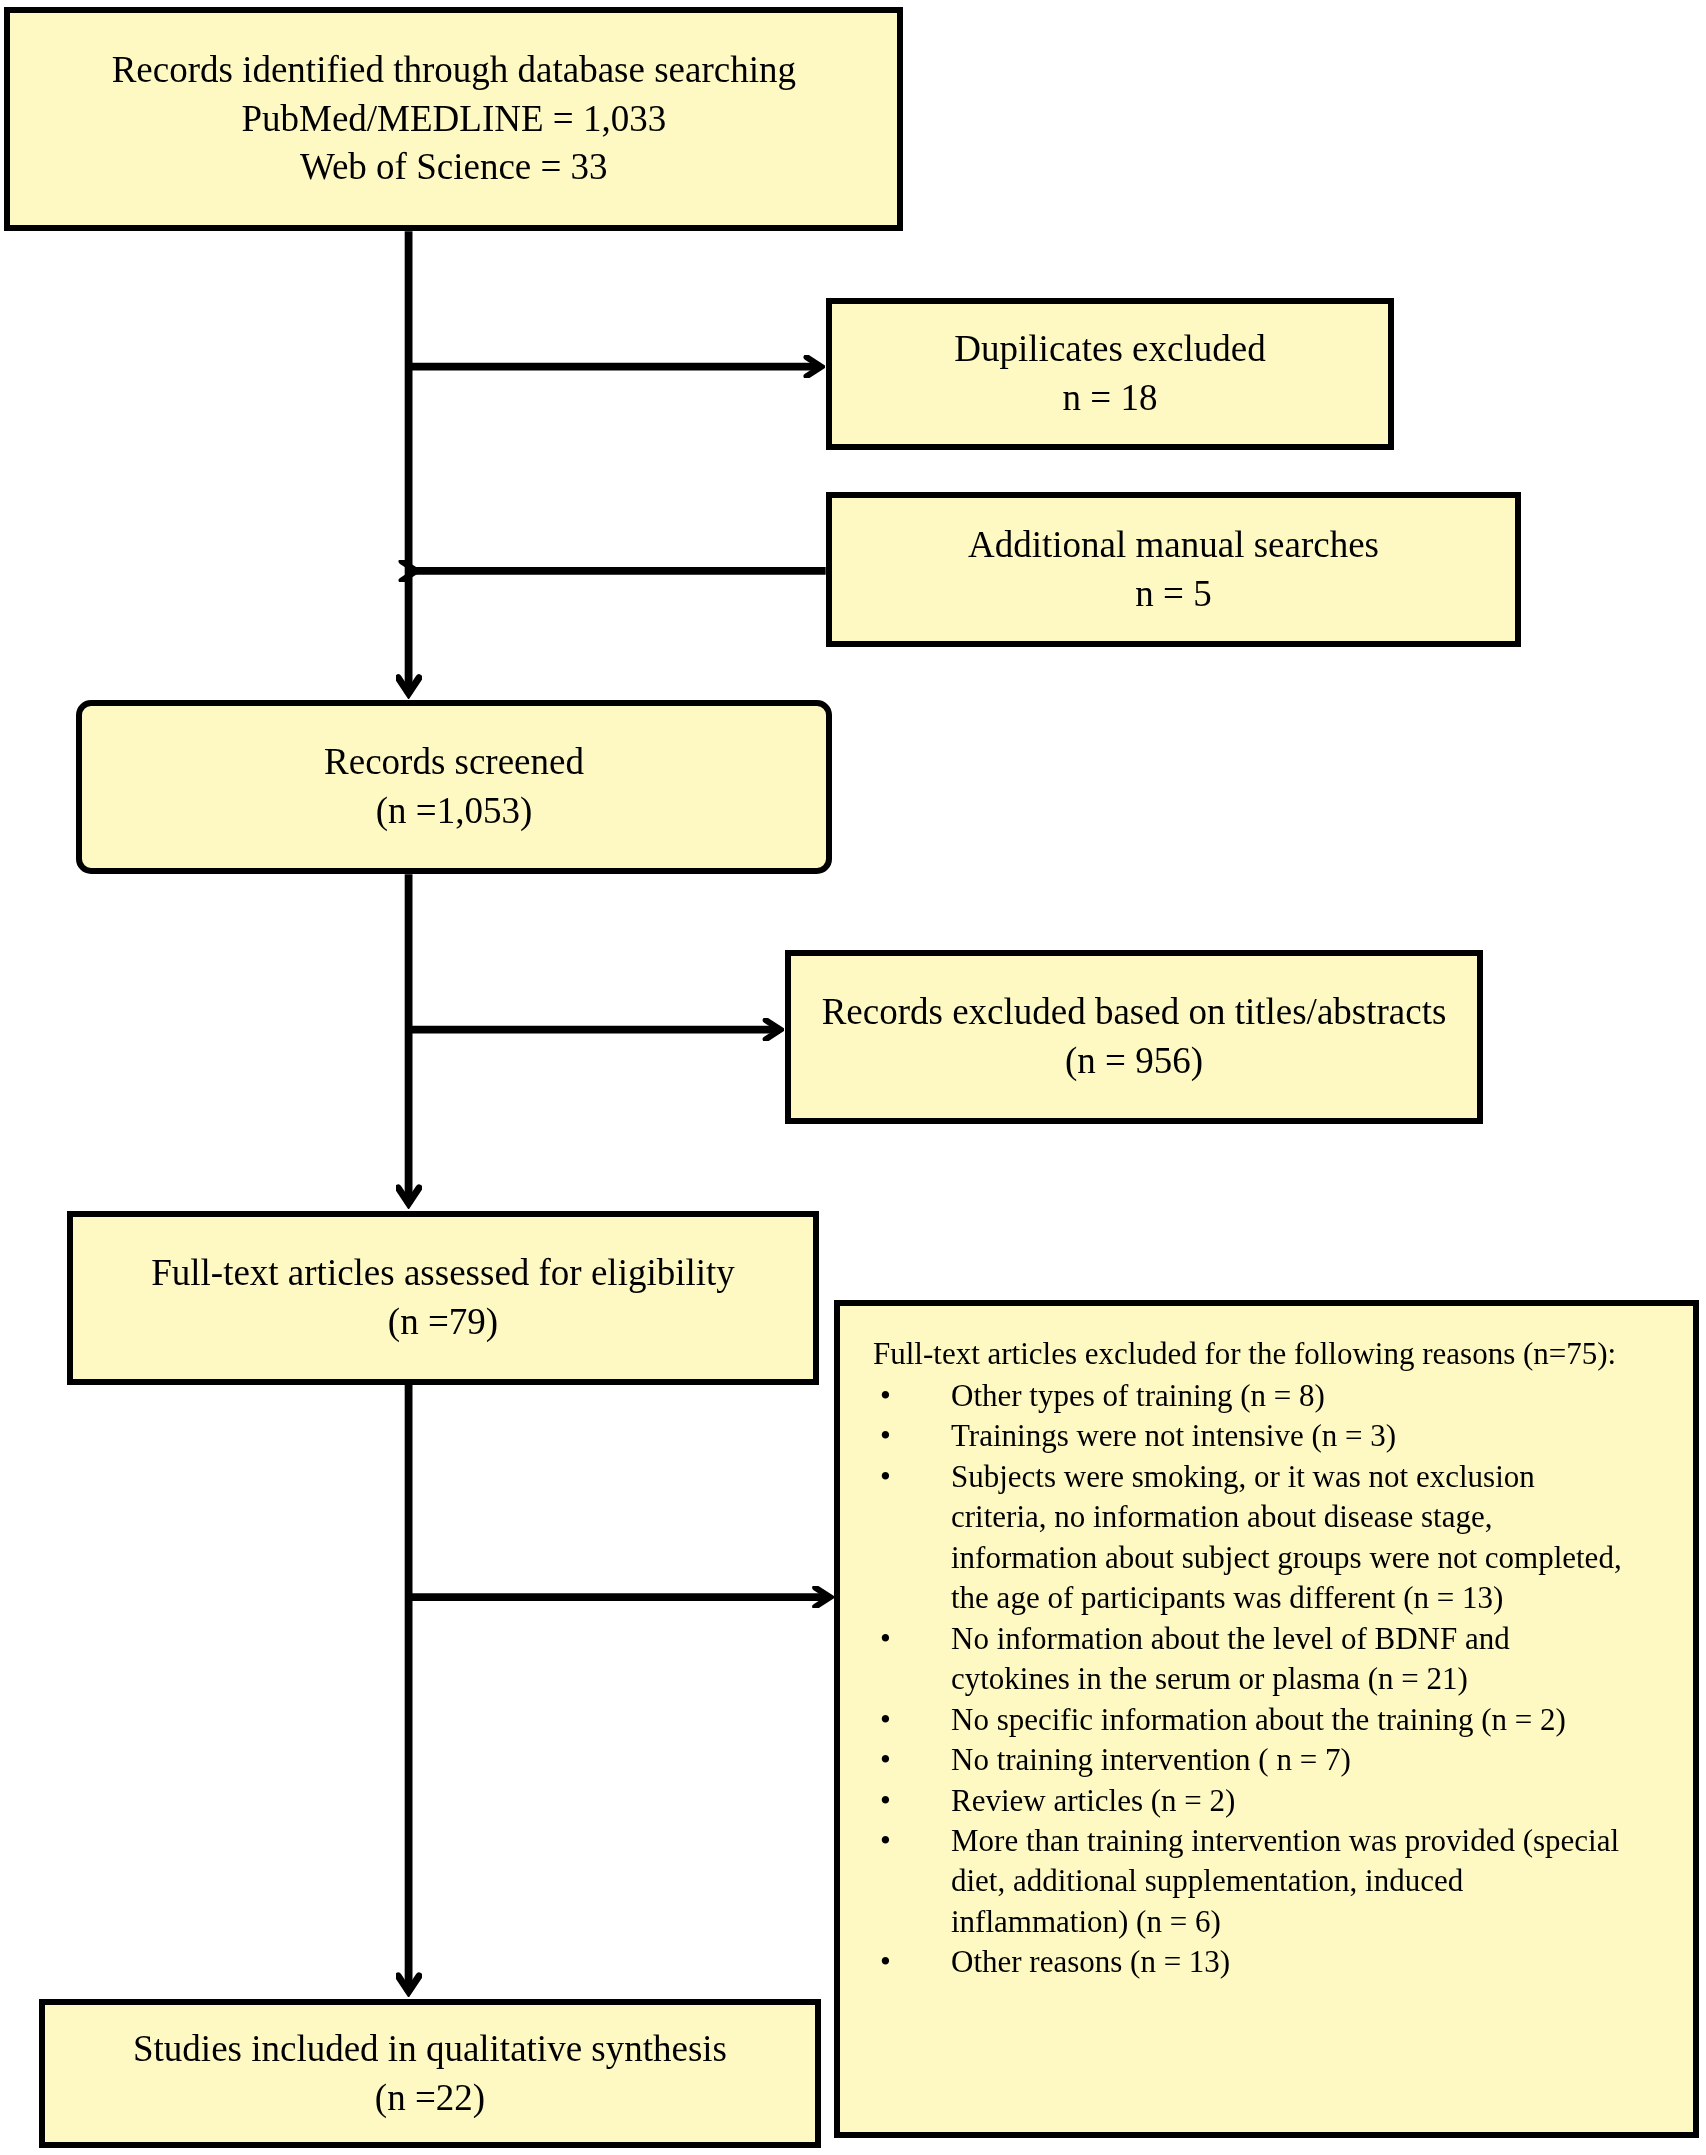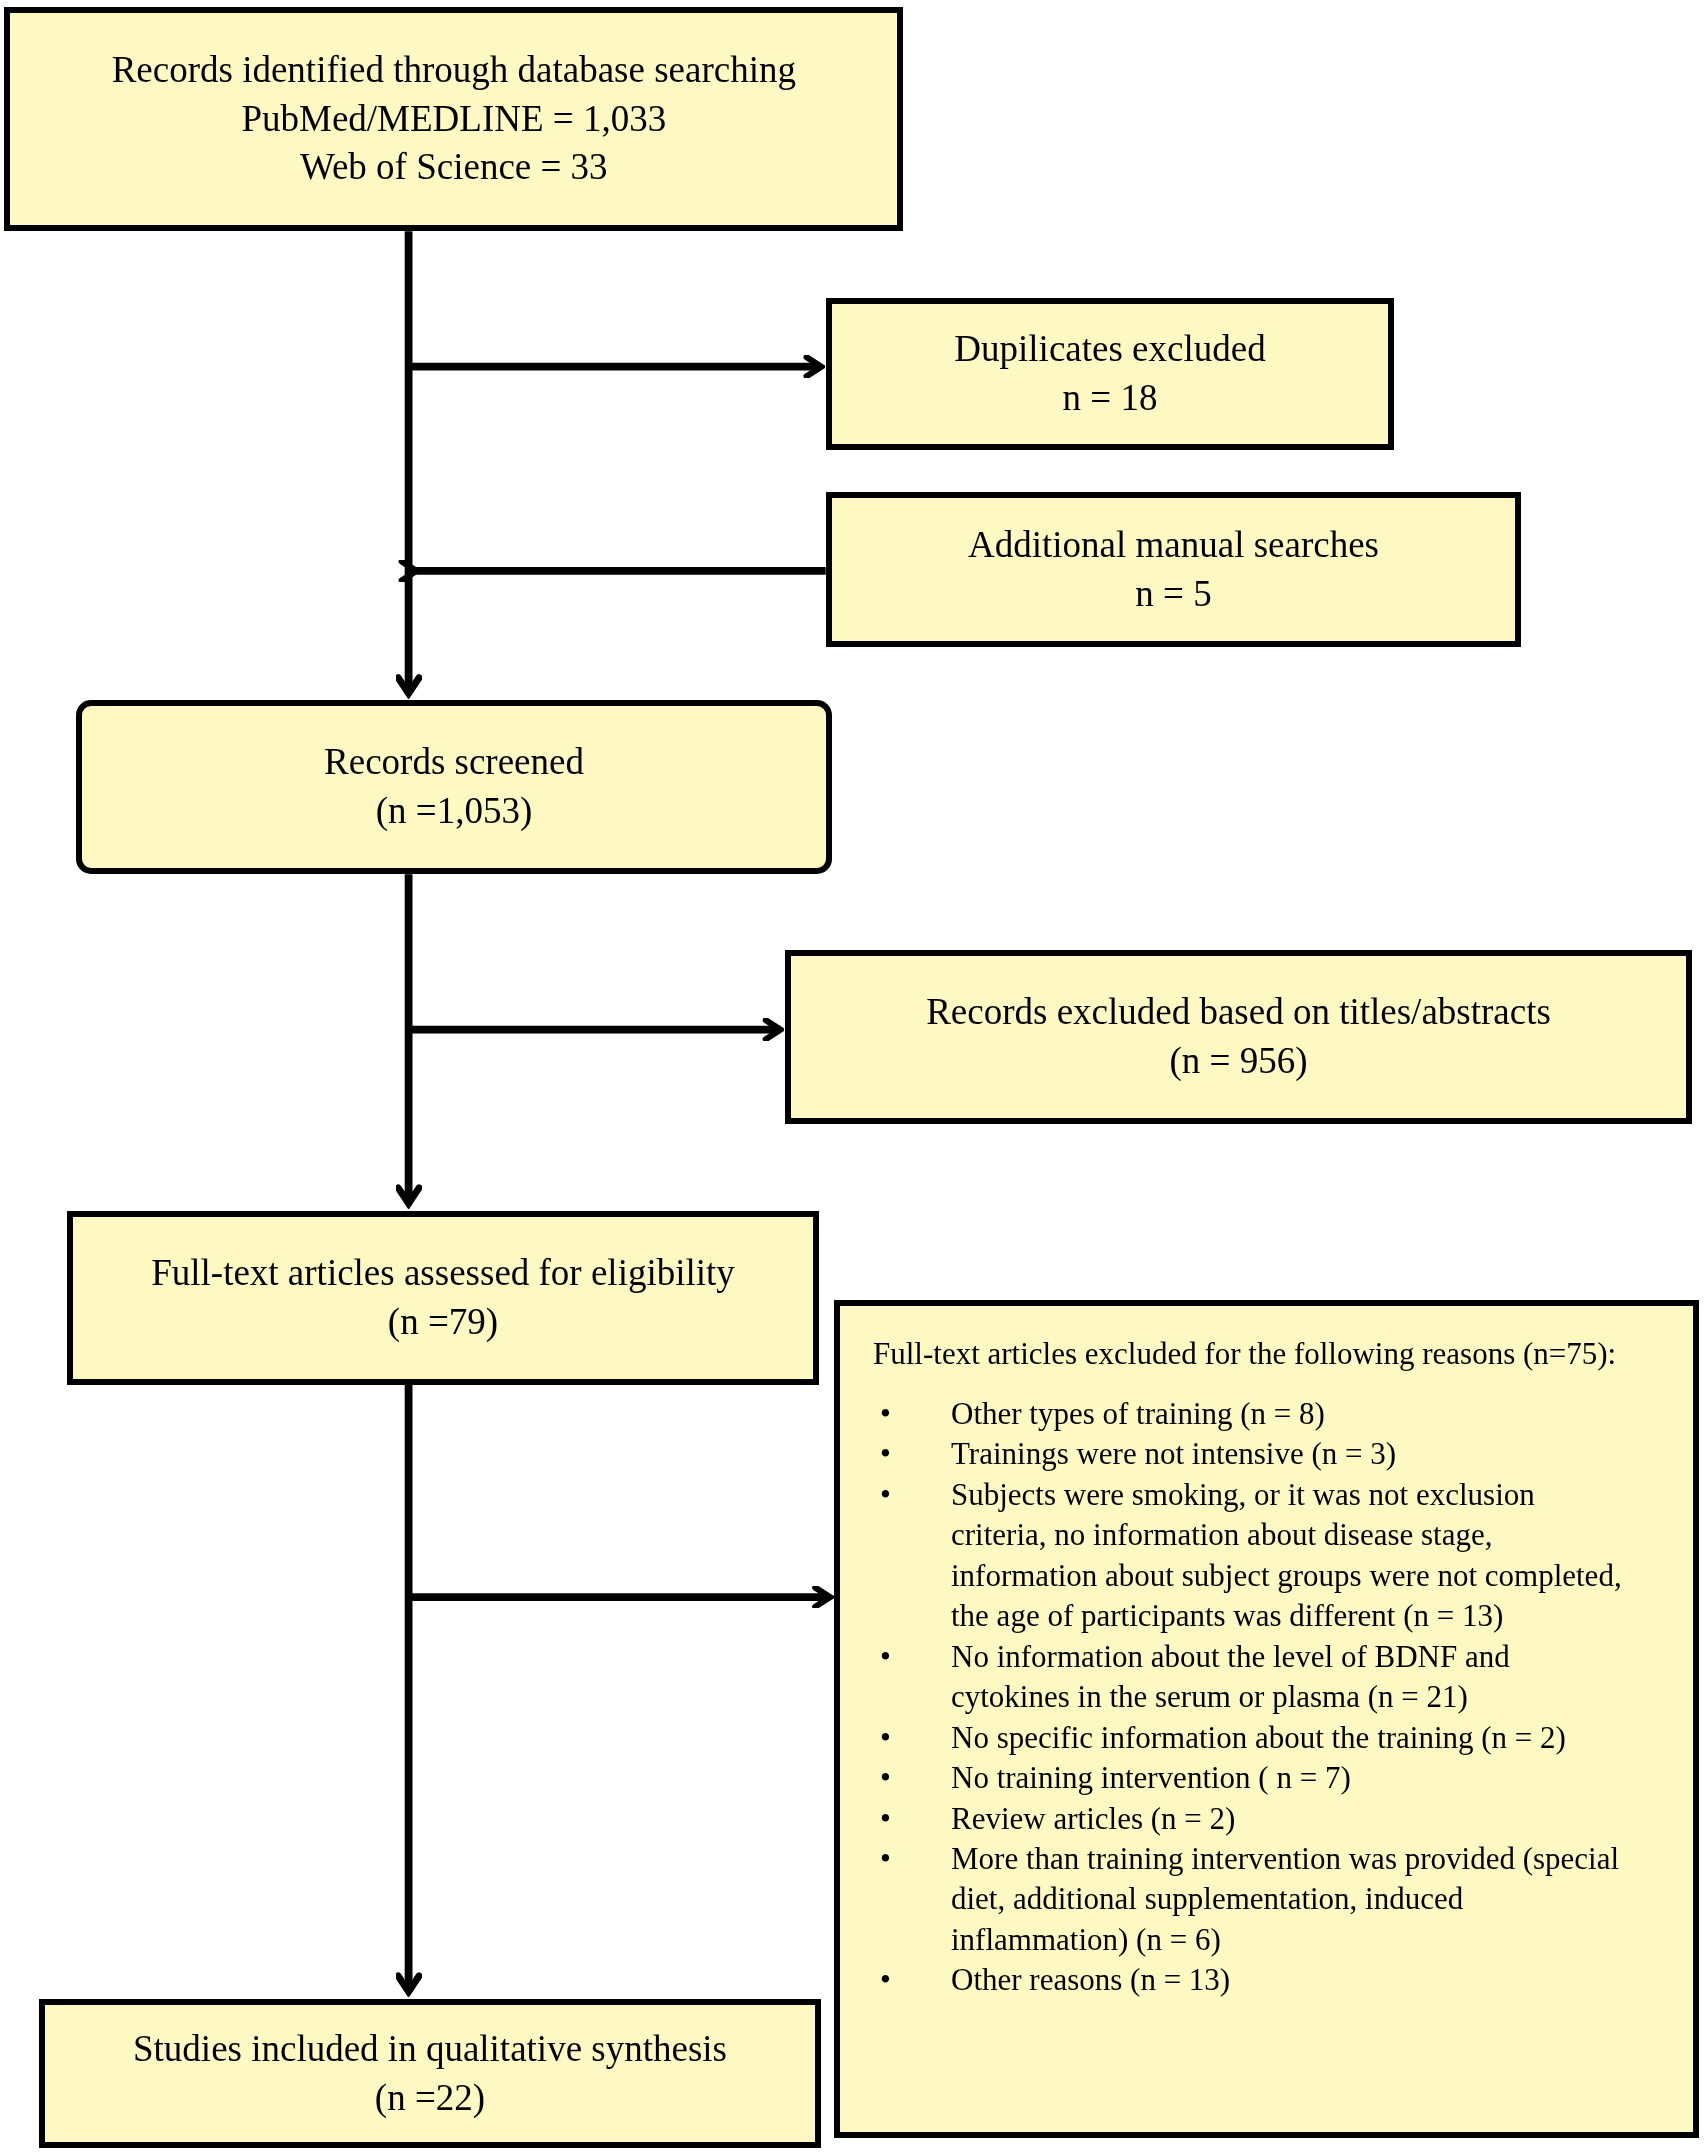--- a/index.html
+++ b/index.html
@@ -40,31 +40,30 @@
     display: block;
     text-align: center;
     white-space: pre;
     line-height: 1.32;
   }
   
   #box-identified       { left: 4.3px;   top: 7px;    width: 899px; height: 224px; font-size: 37px; }
   #box-duplicates       { left: 826px; top: 298px;  width: 568px;  height: 152px; font-size: 37px; }
   #box-additional       { left: 826px; top: 492px;  width: 695px;  height: 155px; font-size: 37px; }
   #box-screened         { left: 76px;  top: 700px;  width: 756px;  height: 174px; font-size: 37px; border-radius: 15px; }
-  #box-records-excluded { left: 785px; top: 950px; width: 907px;  height: 174px; font-size: 37px; }
+  #box-records-excluded { left: 785px; top: 950px; width: 698px;  height: 174px; font-size: 37px; }
   #box-fulltext         { left: 67px;  top: 1211px; width: 752px;  height: 174px; font-size: 37px; font-family: Liberation Serif, serif; }
   #box-included         { left: 39px;  top: 1999px; width: 782px;  height: 149px; font-size: 37px; }
 
   #box-exclusion-reasons {
     left: 834px; top: 1300px; width: 865px; height: 838px;
     align-items: flex-start;
     justify-content: flex-start;
     padding: 28px 19px 0 33px;
     font-size: 31px;
-    gap: 18px;
   }
   #box-exclusion-reasons .intro {
     display: block;
     text-align: left;
     line-height: 1.30;
     margin-bottom: 1.7px;
     white-space: nowrap;
   }
   #box-exclusion-reasons ul.reasons {
     margin: 0;

